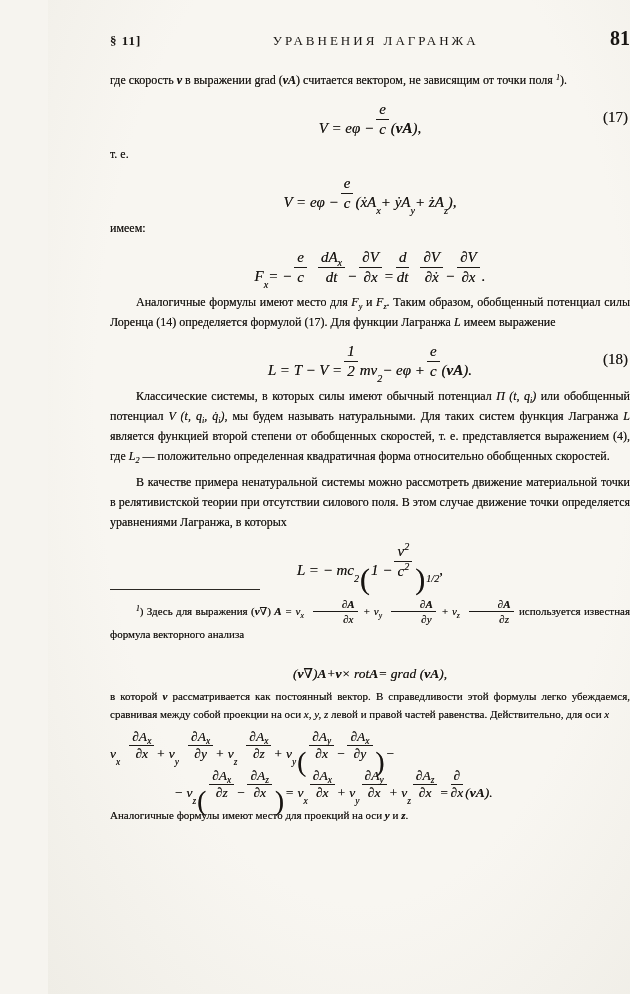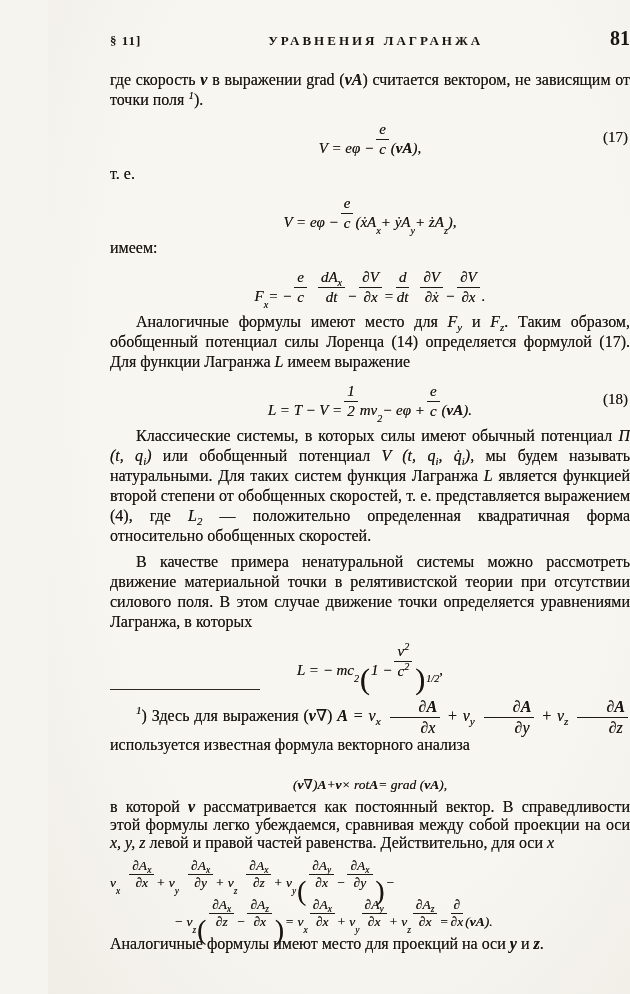--- a/index.html
+++ b/index.html
@@ -14,24 +14,24 @@
     position:relative;width:630px;height:994px;box-sizing:border-box;
     padding:27px 48px 0 62px;
     background:radial-gradient(ellipse at 50% 40%, #f8f6f1 60%, #efede6 100%);
     margin-left:48px;
   }
   .runhead{
     display:flex;align-items:baseline;justify-content:space-between;
     font-size:13px;margin-bottom:20px;
   }
   .runhead .sec{letter-spacing:1px;font-weight:bold;}
-  .runhead .title{letter-spacing:3px;font-weight:bold;font-size:13px;}
+  .runhead .title{letter-spacing:3px;font-weight:normal;font-size:13px;}
   .runhead .pnum{font-size:20px;font-weight:bold;}
   .para{
-    font-size:16px;line-height:20px;text-align:justify;
+    font-size:12px;line-height:20px;text-align:justify;
     text-shadow:0 0 .4px rgba(24,21,18,.7);
   }
   .indent{text-indent:26px;}
   .eq{
     position:relative;display:flex;align-items:flex-end;justify-content:center;
     font-size:15px;margin:7px 0;min-height:40px;
     text-shadow:0 0 .4px rgba(24,21,18,.7);
   }
   .eqnum{position:absolute;right:2px;top:50%;transform:translateY(-50%);font-style:normal;}
   .rm{font-style:normal;}
@@ -42,21 +42,21 @@
   sup{font-size:68%;font-style:italic;vertical-align:0.55em;line-height:0;}
   .frac{
     display:inline-block;vertical-align:-0.75em;text-align:center;
     line-height:1.1;margin:0 2px;
   }
   .frac .num{display:block;border-bottom:1px solid #1c1916;padding:0 3px 1px;}
   .frac .den{display:block;padding-top:1px;}
   .bigp{font-size:200%;font-style:normal;font-weight:normal;vertical-align:middle;line-height:0;margin:0 1px;}
   .sp{display:inline-block;width:7px;}
   .fn-rule{width:150px;border:0;border-top:1.5px solid #2b2824;margin:10px 0 8px 0;}
-  .fn .para{font-size:16px;line-height:18px;}
+  .fn .para{font-size:11px;line-height:18px;}
   .fn .eq{font-size:13.5px;margin:5px 0;min-height:34px;}
   .fn sub,.fn sup{font-size:70%;}
   .eq.left{justify-content:flex-start;}
   .eq.cont{justify-content:flex-start;padding-left:64px;}
   .mt6{margin-top:6px;}
 </style>
 </head>
 <body>
 
 <div class="page">

